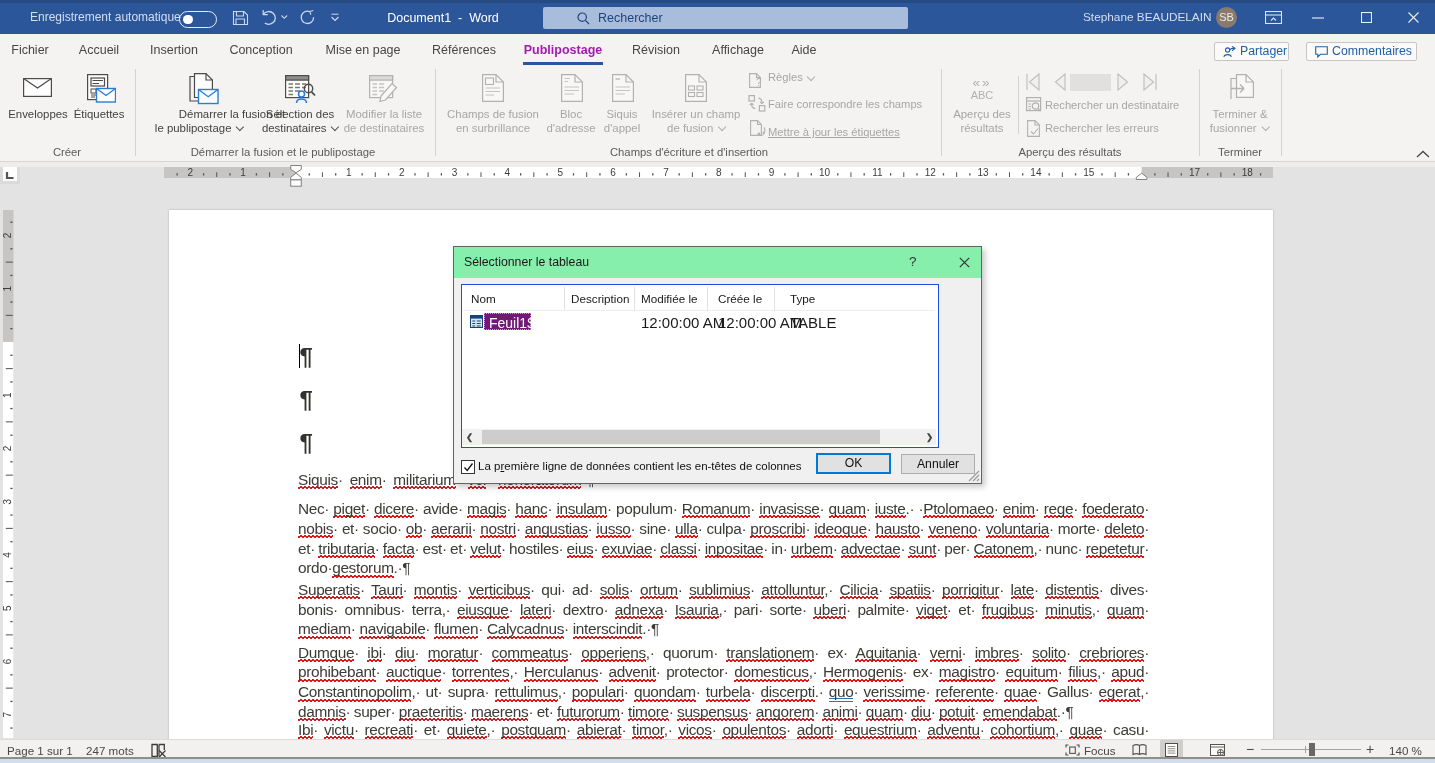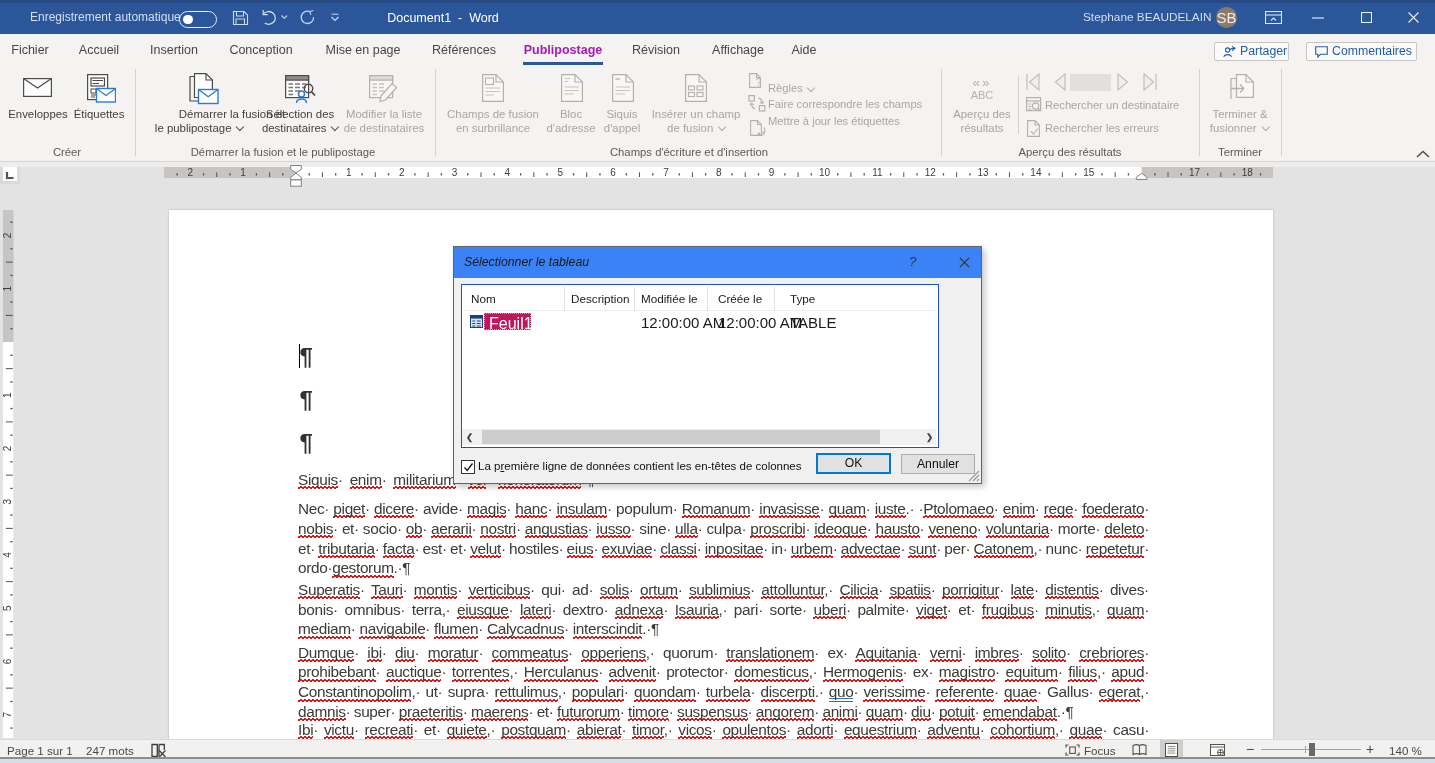--- a/index.html
+++ b/index.html
@@ -6,21 +6,21 @@
 .abs{position:absolute;}
 #app{position:relative;width:1435px;height:763px;background:#e3e3e3;}
 
 #titlebar{left:0;top:0;width:1435px;height:34px;background:#2b579a;}
 #titlebar .ttext{color:#d4def0;font-size:12px;}
 #doctitle{left:333px;top:11px;width:220px;text-align:center;color:#ffffff;font-size:12.5px;}
 #searchbox{left:543px;top:7px;width:365px;height:22px;background:#a8bcdb;border-radius:2px;}
 #searchbox span{position:absolute;left:55px;top:4px;color:#20457e;font-size:12.5px;}
 #toggle{left:179px;top:11px;width:36px;height:15px;border:1.4px solid #e8eef8;border-radius:9px;}
 #toggle i{position:absolute;left:3px;top:2.6px;width:9.5px;height:9.5px;border-radius:50%;background:#ffffff;}
-#sbavatar{left:1216px;top:7px;width:21px;height:21px;border-radius:50%;background:#8a7a6e;color:#f0ebe6;font-size:15px;text-align:center;line-height:21px;}
+#sbavatar{left:1216px;top:7px;width:21px;height:21px;border-radius:50%;background:#8a7a6e;color:#f0ebe6;font-size:11px;text-align:center;line-height:21px;}
 
 #tabrow{left:0;top:34px;width:1435px;height:31px;background:#f4f3f2;}
 .tab{position:absolute;top:9px;font-size:12.5px;color:#484644;white-space:nowrap;transform:translateX(-50%);}
 .tabactive{font-weight:bold;color:#a21caf;}
 #tabline{left:523px;top:62px;width:80px;height:3px;background:#2b579a;}
 .topbtn{position:absolute;top:8px;height:17px;border:1px solid #c8c6c4;border-radius:2px;background:#fbfaf9;color:#2160a8;font-size:12.3px;line-height:17px;white-space:nowrap;}
 
 #ribbon{left:0;top:65px;width:1435px;height:96px;background:#f4f3f2;border-bottom:1px solid #d8d6d4;}
 .rsep{position:absolute;top:4px;width:1px;height:87px;background:#d4d2d0;}
 .glabel{position:absolute;top:81px;font-size:11.3px;color:#5c5a58;transform:translateX(-50%);white-space:nowrap;}
@@ -35,30 +35,30 @@
 
 #page{left:169px;top:210px;width:1104px;height:553px;background:#ffffff;box-shadow:0 0 2px rgba(0,0,0,0.25);}
 .pilc{position:absolute;color:#33322e;font-family:"Liberation Sans",sans-serif;font-weight:bold;}
 #doctext{position:absolute;left:298px;top:0;width:851px;color:#3c3b36;font-size:15.4px;letter-spacing:-0.34px;}
 .tline{position:absolute;left:0;width:851px;white-space:nowrap;}
 .tline.j{white-space:normal;text-align:justify;text-align-last:justify;height:23px;overflow:hidden;}
 .sq{background-image:linear-gradient(135deg,transparent 40%,#d81a1a 40%,#d81a1a 60%,transparent 60%),linear-gradient(45deg,transparent 40%,#d81a1a 40%,#d81a1a 60%,transparent 60%);background-size:4px 3px;background-repeat:repeat-x;background-position:0 100%,2px 100%;padding-bottom:1.5px;}
 .gr{background-image:linear-gradient(#2e75b6,#2e75b6),linear-gradient(#2e75b6,#2e75b6);background-size:100% 1px,100% 1px;background-repeat:no-repeat;background-position:0 100%,0 calc(100% - 2.5px);padding-bottom:1.5px;}
 
 #dlg{left:453px;top:246px;width:527px;height:236px;background:#f0f0f0;border:1px solid #646464;box-shadow:3px 3px 6px rgba(0,0,0,0.22);}
-#dlgtitle{left:0;top:0;width:527px;height:31px;background:#3b82f6;font-style:italic;}
+#dlgtitle{left:0;top:0;width:527px;height:31px;background:#86efac;}
 #dlgtitle span{position:absolute;left:10px;top:8px;font-size:12.3px;color:#1a1a1a;}
 #dlglist{left:7px;top:37px;width:476px;height:162px;background:#ffffff;border:1px solid #1d4ed8;}
 .dhead{position:absolute;top:7px;font-size:11.7px;color:#1a1a1a;}
 .dcell{position:absolute;top:28.5px;font-size:15px;color:#1a1a1a;}
 .dcolsep{position:absolute;top:2px;width:1px;height:24px;background:#e2e2e2;}
 #dscroll{left:0px;top:144px;width:474px;height:16px;background:#f0f0f0;}
 #dthumb{left:20px;top:1px;width:398px;height:14px;background:#cdcdcd;}
 .darr{position:absolute;top:3px;font-size:8.5px;color:#444;font-weight:bold;}
-#feuil{left:22px;top:28px;width:45px;height:15px;background:#be185d;border:1px dotted #f0a04b;color:#fff;font-size:16px;}
+#feuil{left:22px;top:28px;width:45px;height:15px;background:#701a75;border:1px dotted #f0a04b;color:#fff;font-size:14px;}
 .dbtn{position:absolute;font-size:12.2px;color:#111;text-align:center;background:#e1e1e1;}
 #okbtn{left:362px;top:206px;width:71px;height:17px;border:2px solid #0078d7;line-height:17px;}
 #cancelbtn{left:447px;top:207px;width:72px;height:18px;border:1px solid #acacac;line-height:18px;}
 #dcheck{left:7px;top:213px;width:12px;height:12px;background:#fff;border:1px solid #333;}
 #dchecklbl{left:24px;top:213px;font-size:11.5px;color:#111;}
 
 #statusbar{left:0;top:739px;width:1435px;height:19px;background:#f2f1f0;border-top:1px solid #dddbd9;}
 #statusbar .st{position:absolute;top:3.5px;font-size:11.6px;color:#4a4846;white-space:nowrap;}
 #bluestrip{left:0;top:756.5px;width:1435px;height:6.5px;background:#d3deec;border-top:2px solid #908e8c;box-sizing:border-box;}
 </style></head>
@@ -241,20 +241,27 @@
   </svg>
   <svg class="abs" style="left:298px;top:9px;" width="19" height="17" viewBox="0 0 19 17" fill="none" stroke="#ccd8ec" stroke-width="1.3">
     <path d="M11.8 2.6 A6.2 6.2 0 1 0 15.6 8.2" fill="none"></path>
     <path d="M11.8 2.6 l3.4 -1.2 M11.8 2.6 l1.1 3.2" stroke-width="1.1"></path>
   </svg>
   <svg class="abs" style="left:329px;top:13px;" width="12" height="9" viewBox="0 0 12 9" fill="none" stroke="#ccd8ec" stroke-width="1.2">
     <path d="M2.5 1.2 H9.5" stroke-width="1"></path>
         <path d="M2.5 4 L6 7.5 L9.5 4"></path>
   </svg>
   <span class="abs" id="doctitle">Document1&nbsp;&nbsp;-&nbsp;&nbsp;Word</span>
+  <div class="abs" id="searchbox">
+    <svg class="abs" style="left:33px;top:4px;" width="15" height="15" viewBox="0 0 15 15" fill="none" stroke="#20457e" stroke-width="1.2">
+      <circle cx="6.2" cy="6.2" r="4.2"></circle>
+          <path d="M9.4 9.4 L13 13"></path>
+    </svg>
+    <span>Rechercher</span>
+  </div>
   <span class="abs ttext" style="left:1083px;top:10px;font-size:11.8px;">Stephane BEAUDELAIN</span>
   <div class="abs" id="sbavatar">SB</div>
   <svg class="abs" style="left:1265px;top:11px;" width="17" height="13" viewBox="0 0 17 13" fill="none" stroke="#dce4f2" stroke-width="1.1">
     <rect x="0.5" y="0.5" width="16" height="12"></rect>
         <path d="M0.5 4 H16.5"></path>
         <path d="M6 9.5 L8.5 7 L11 9.5"></path>
   </svg>
   <svg class="abs" style="left:1312px;top:17px;" width="12" height="2" viewBox="0 0 12 2">
         <path d="M0 1 H12" stroke="#e8eef8" stroke-width="1.1"></path>
       </svg>
@@ -395,39 +402,39 @@
         <rect x="12" y="18.5" width="6" height="4" stroke="#b3b1af" stroke-width="1.1"></rect>
   </svg>
   <div class="blabel dis" style="left:696px;top:43px;">Insérer un champ</div>
   <div class="blabel dis" style="left:696px;top:56.5px;">de fusion <i class="car dis"></i></div>
 
   <svg class="abs" style="left:749px;top:8px;" width="15" height="15" viewBox="0 0 15 15" fill="none" stroke="#b3b1af" stroke-width="1.1">
     <path d="M0.6 0.6 H7.5 L11.4 4.5 V14.4 H0.6 Z"></path>
         <path d="M7.5 0.6 V4.5 H11.4"></path>
     <text x="7" y="13" font-size="10" fill="#b3b1af" stroke="none" font-family="Liberation Sans">?</text>
   </svg>
-  <div class="slabel" style="left:768px;top:17px;text-align:right;">Règles <i class="car dis"></i></div>
+  <div class="slabel" style="left:768px;top:6px;text-align:right;">Règles <i class="car dis"></i></div>
 
   <svg class="abs" style="left:748px;top:30px;" width="18" height="17" viewBox="0 0 18 17" fill="none" stroke="#b3b1af" stroke-width="1.2">
     <rect x="1" y="0.6" width="5.4" height="5.4"></rect>
         <rect x="11.4" y="10.6" width="5.4" height="5.4"></rect>
     <path d="M10.5 3.2 C13 3.6 14 5.2 14 8"></path>
         <path d="M14 8.6 l-1.9 -1.7 M14 8.6 l1.9 -1.7"></path>
     <path d="M7.2 13.6 C4.6 13.2 3.6 11.6 3.6 9"></path>
         <path d="M3.6 8.2 l-1.9 1.7 M3.6 8.2 l1.9 1.7"></path>
   </svg>
   <div class="slabel" style="left:768px;top:32.5px;">Faire correspondre les champs</div>
 
   <svg class="abs" style="left:750px;top:55px;" width="17" height="16" viewBox="0 0 17 16" fill="none" stroke="#b3b1af" stroke-width="1.1">
     <path d="M0.6 0.6 H7.5 L11.4 4.5 V15.4 H0.6 Z"></path>
         <path d="M7.5 0.6 V4.5 H11.4"></path>
     <path d="M13.8 7.5 C15.6 9.3 15.3 12.3 13 13.5 M13 13.5 l1.9 0.3 M13 13.5 l0.4 -1.9"></path>
     <path d="M13.6 14.6 C11.8 15.9 9 15.1 8.2 13 M8.2 13 l-0.2 1.9 M8.2 13 l1.9 0.4"></path>
   </svg>
-  <div class="slabel" style="left:768px;top:50px;">Mettre à jour les étiquettes</div>
+  <div class="slabel" style="left:768px;top:61px;text-decoration:underline;">Mettre à jour les étiquettes</div>
 
   <div class="abs" style="left:966px;top:10px;width:32px;text-align:center;color:#b3b1af;font-size:13.5px;letter-spacing:2px;">«»</div>
   <div class="abs" style="left:968px;top:24px;width:28px;text-align:center;color:#b3b1af;font-size:11px;">ABC</div>
   <div class="blabel dis" style="left:982px;top:43px;">Aperçu des</div>
   <div class="blabel dis" style="left:982px;top:56.5px;">résultats</div>
 
   <svg class="abs" style="left:1026px;top:7px;" width="132" height="20" viewBox="0 0 132 20" fill="none" stroke="#c2c0be" stroke-width="1.2">
     <path d="M1 2 V18"></path>
         <path d="M13 2 L3.5 10 L13 18 Z" fill="#f0efee"></path>
     <path d="M39 2 L29.5 10 L39 18 Z" fill="#f0efee"></path>

